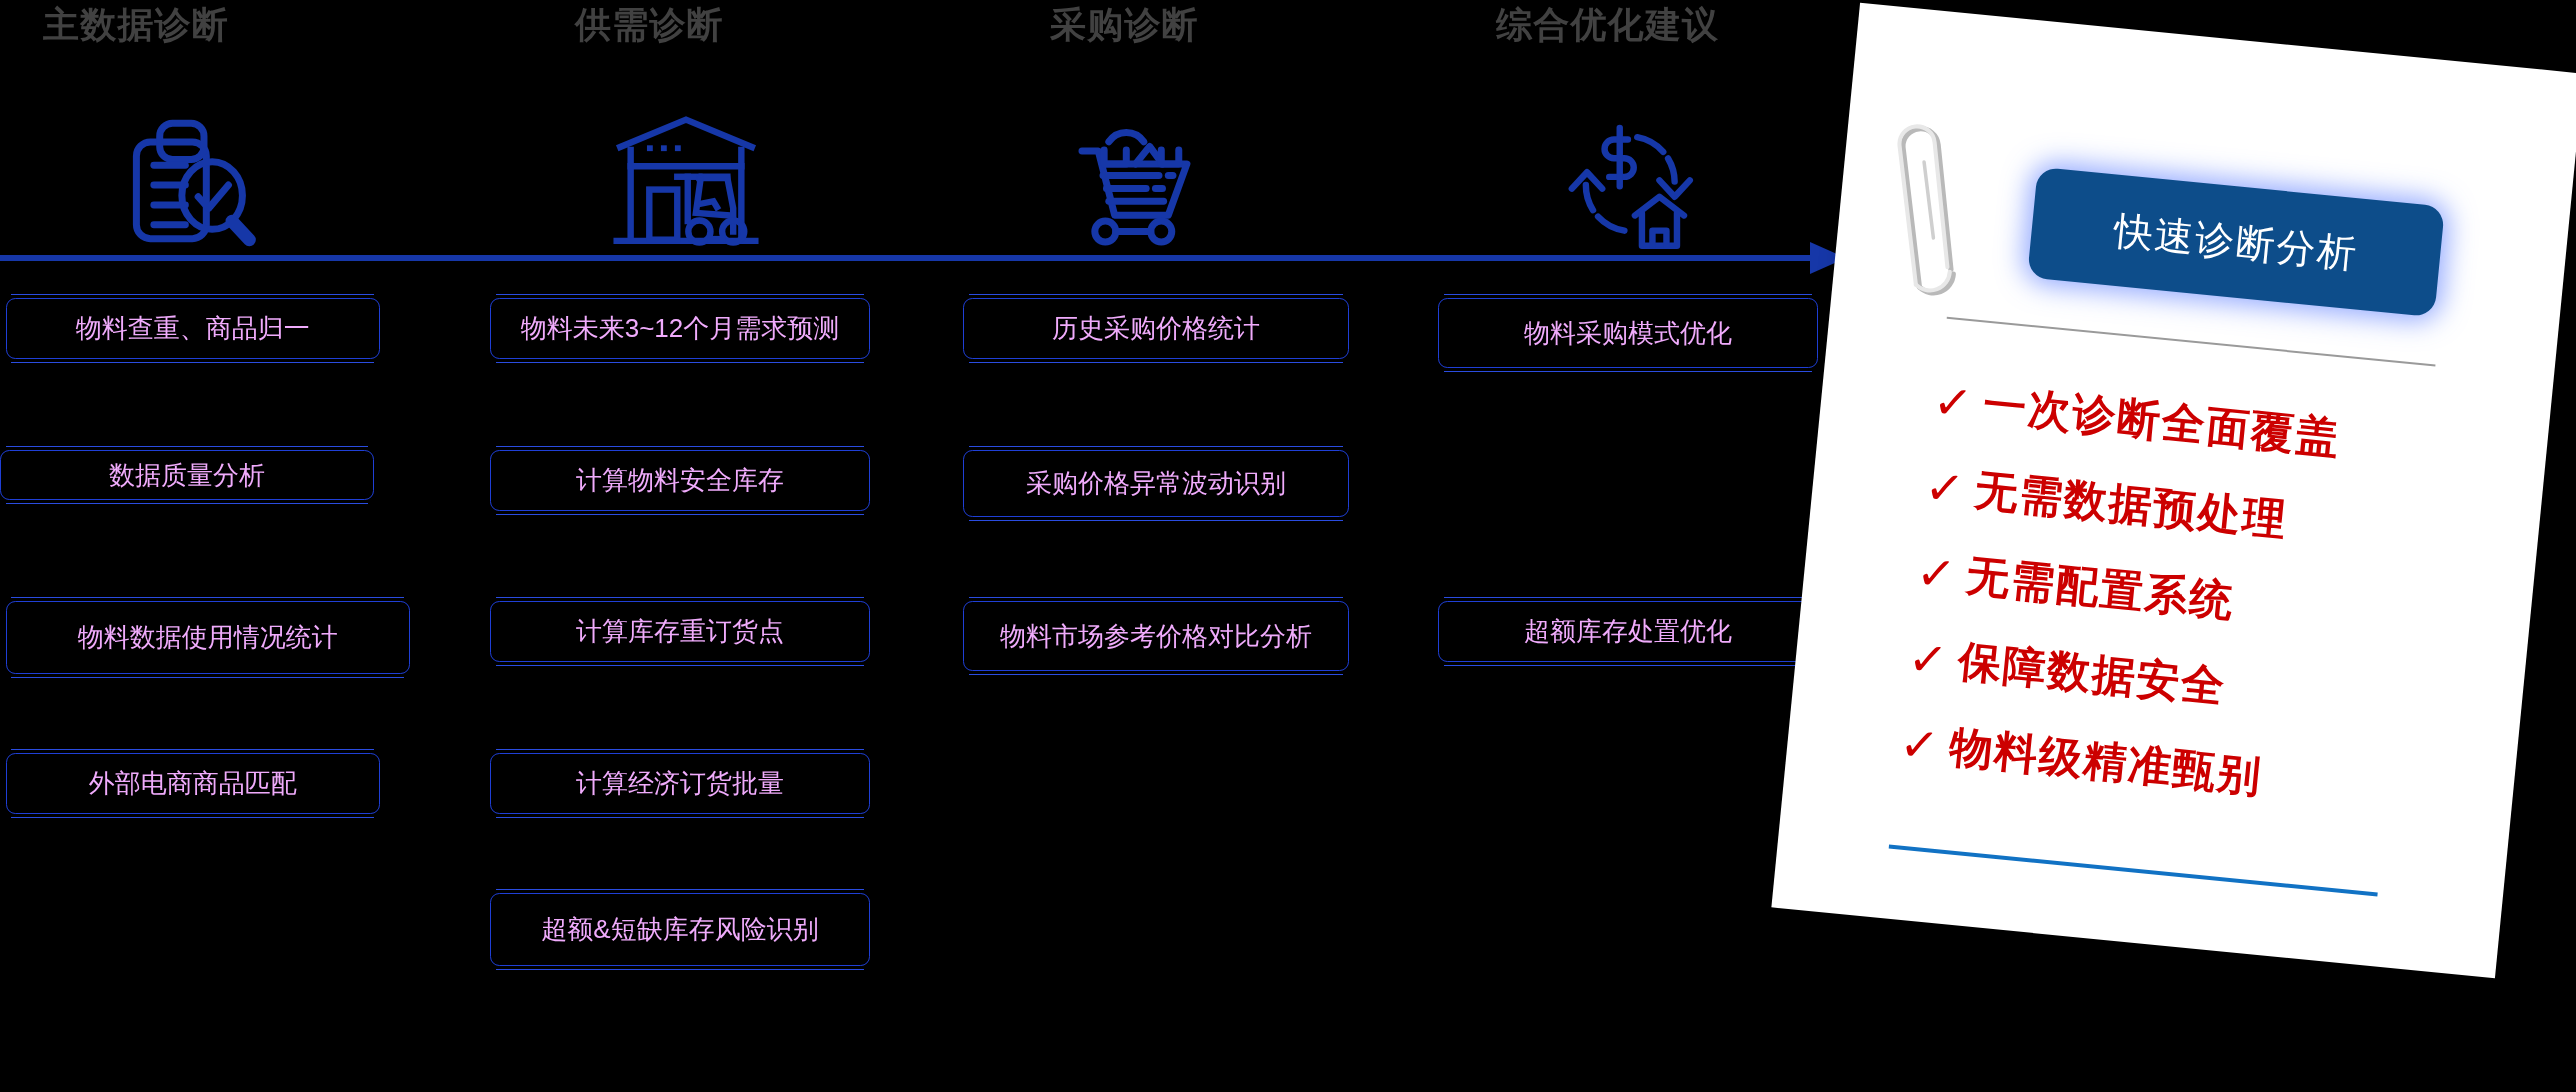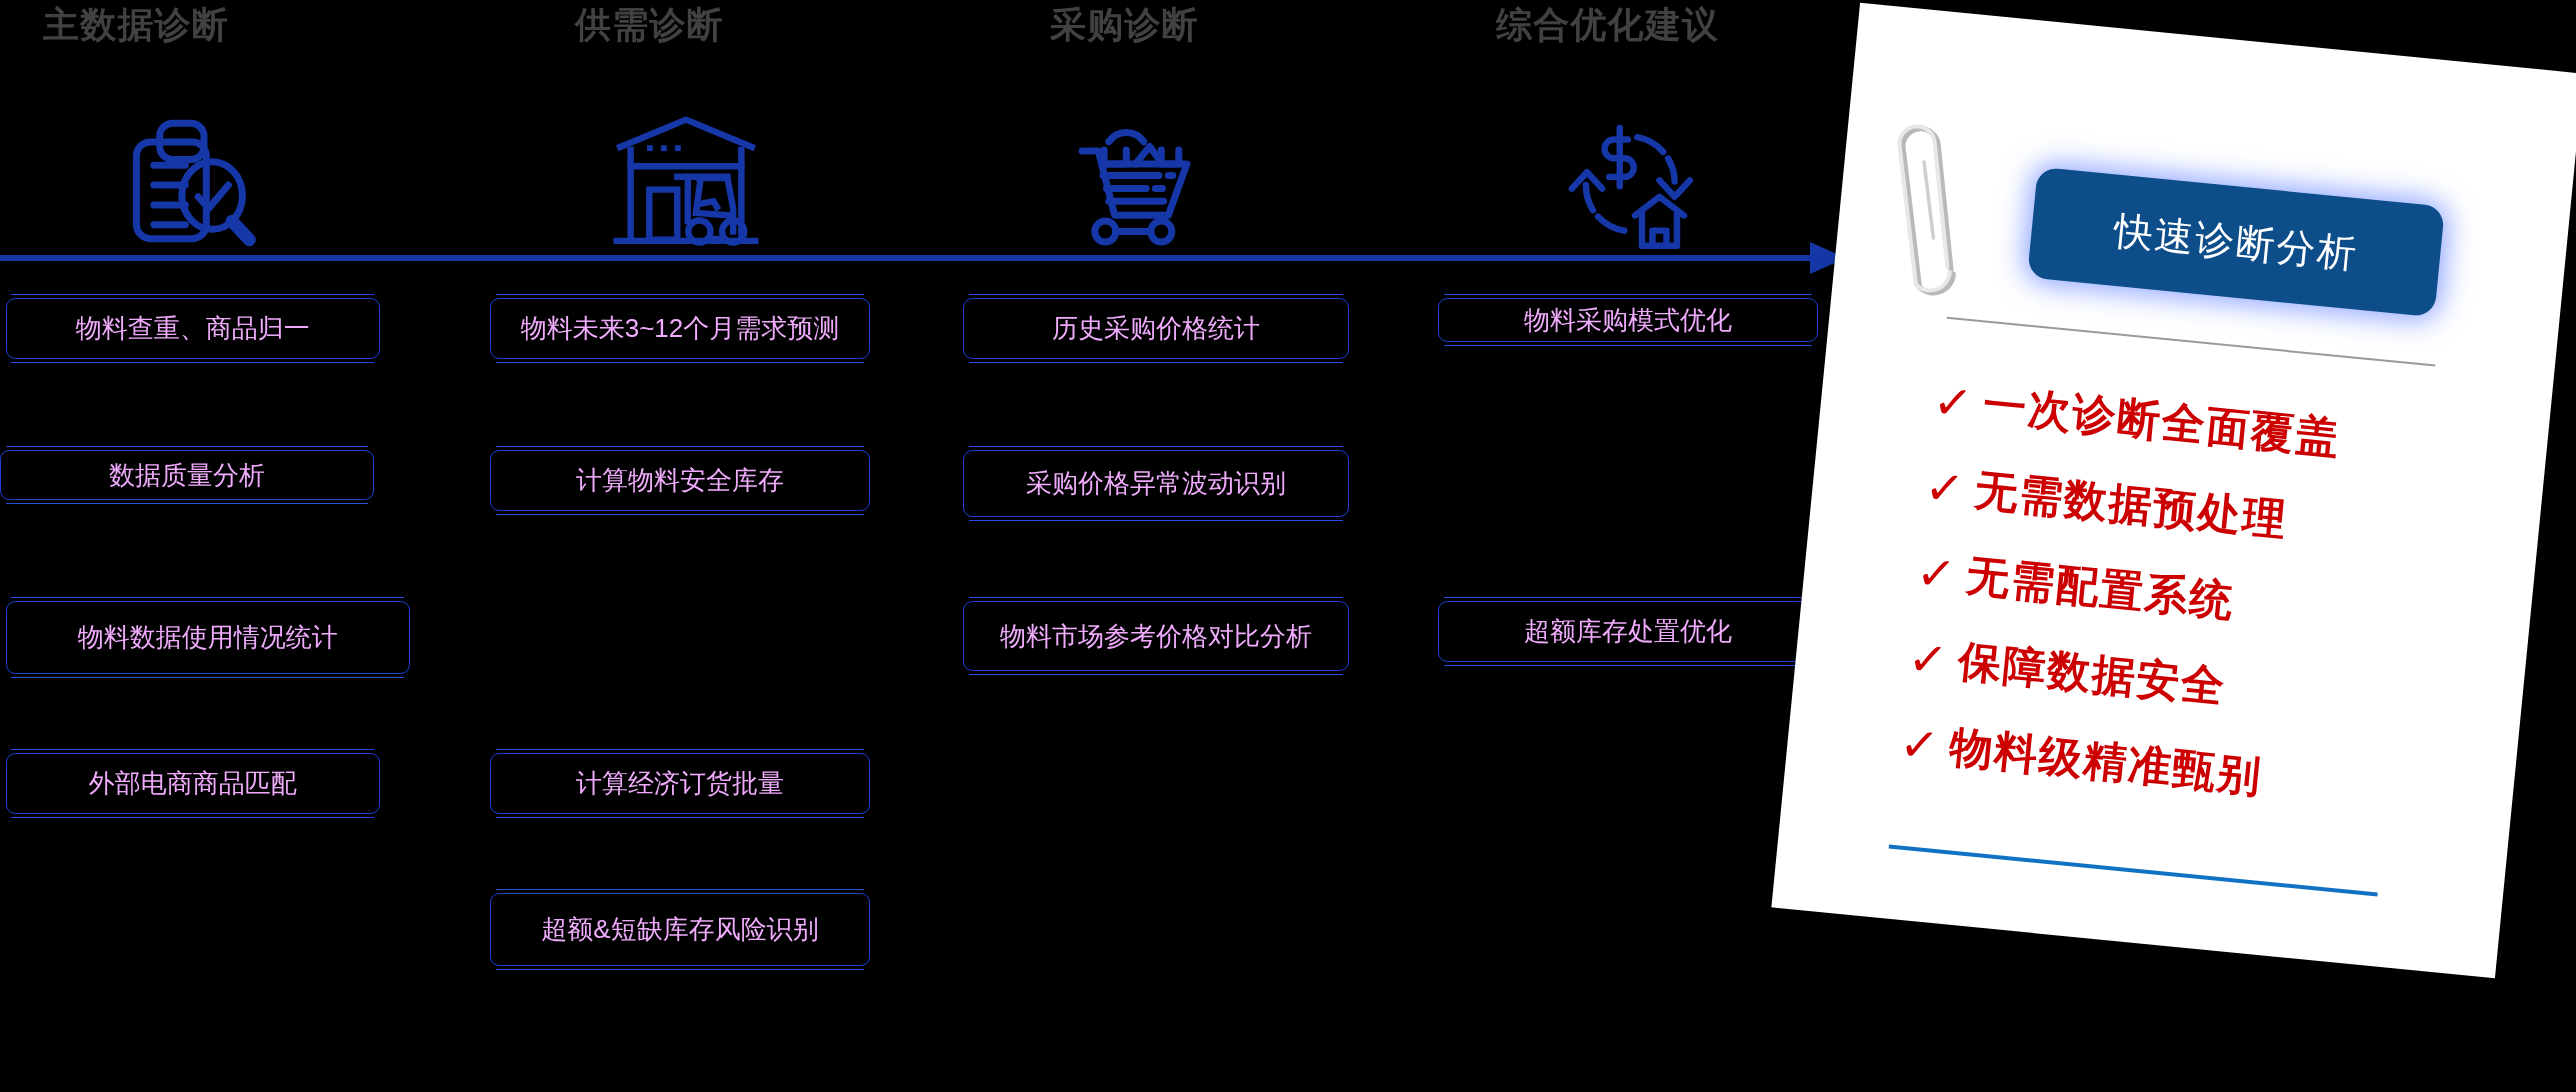--- a/index.html
+++ b/index.html
@@ -184,38 +184,41 @@
   <div class="box" style="left:5.8px;top:753px;width:374px;height:61px;">
     <span>外部电商商品匹配</span>
   </div>
 
   <div class="box" style="left:490px;top:298px;width:380px;height:61px;">
     <span>物料未来3~12个月需求预测</span>
   </div>
   <div class="box" style="left:490px;top:450px;width:380px;height:61px;">
     <span>计算物料安全库存</span>
   </div>
+  <div class="box" style="left:490px;top:601px;width:380px;height:61px;">
+    <span>计算库存重订货点</span>
+  </div>
   <div class="box" style="left:490px;top:753px;width:380px;height:61px;">
     <span>计算经济订货批量</span>
   </div>
   <div class="box" style="left:490px;top:893px;width:380px;height:73px;justify-content:center;">
     <span>超额&amp;短缺库存风险识别</span>
   </div>
 
   <div class="box" style="left:963px;top:298px;width:386px;height:61px;">
     <span>历史采购价格统计</span>
   </div>
   <div class="box" style="left:963px;top:450px;width:386px;height:67px;">
     <span>采购价格异常波动识别</span>
   </div>
   <div class="box" style="left:963px;top:601px;width:386px;height:70px;">
     <span>物料市场参考价格对比分析</span>
   </div>
 
-  <div class="box" style="left:1438px;top:298px;width:380px;height:44px;">
+  <div class="box" style="left:1438px;top:298px;width:380px;height:70px;">
     <span>物料采购模式优化</span>
   </div>
   <div class="box" style="left:1438px;top:601px;width:380px;height:61px;">
     <span>超额库存处置优化</span>
   </div>
 
   <div class="card">
     <div class="card-inner">
       <div class="pill">
         <span>快速诊断分析</span>

